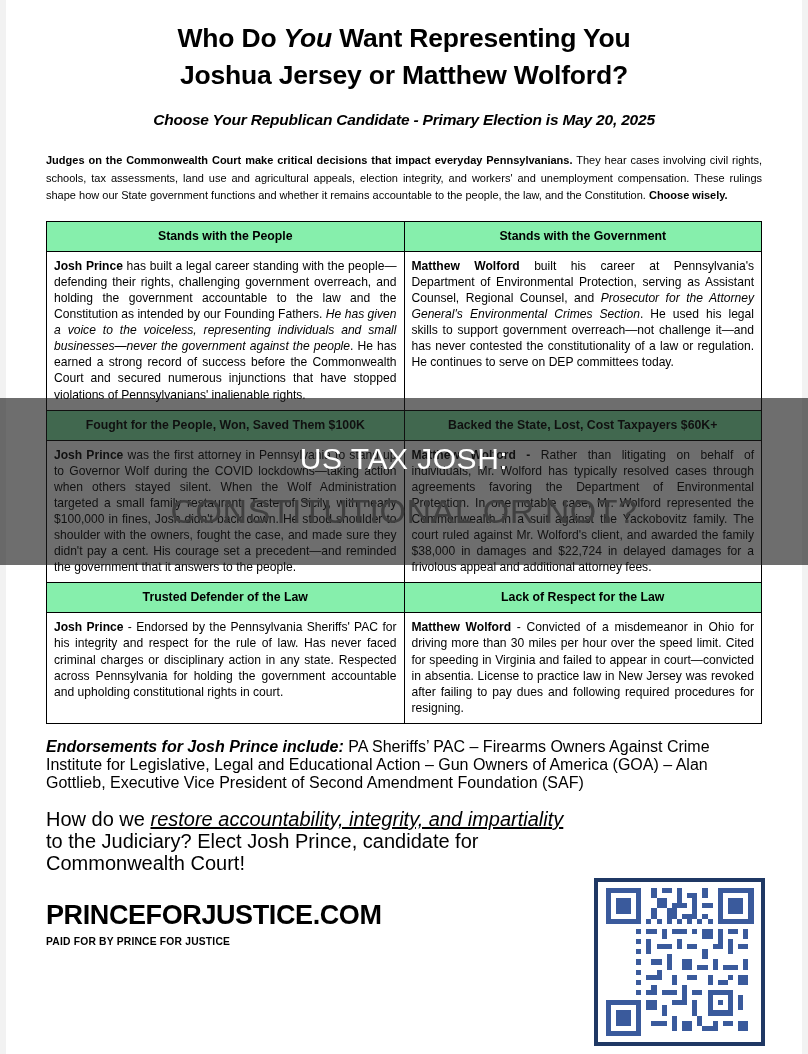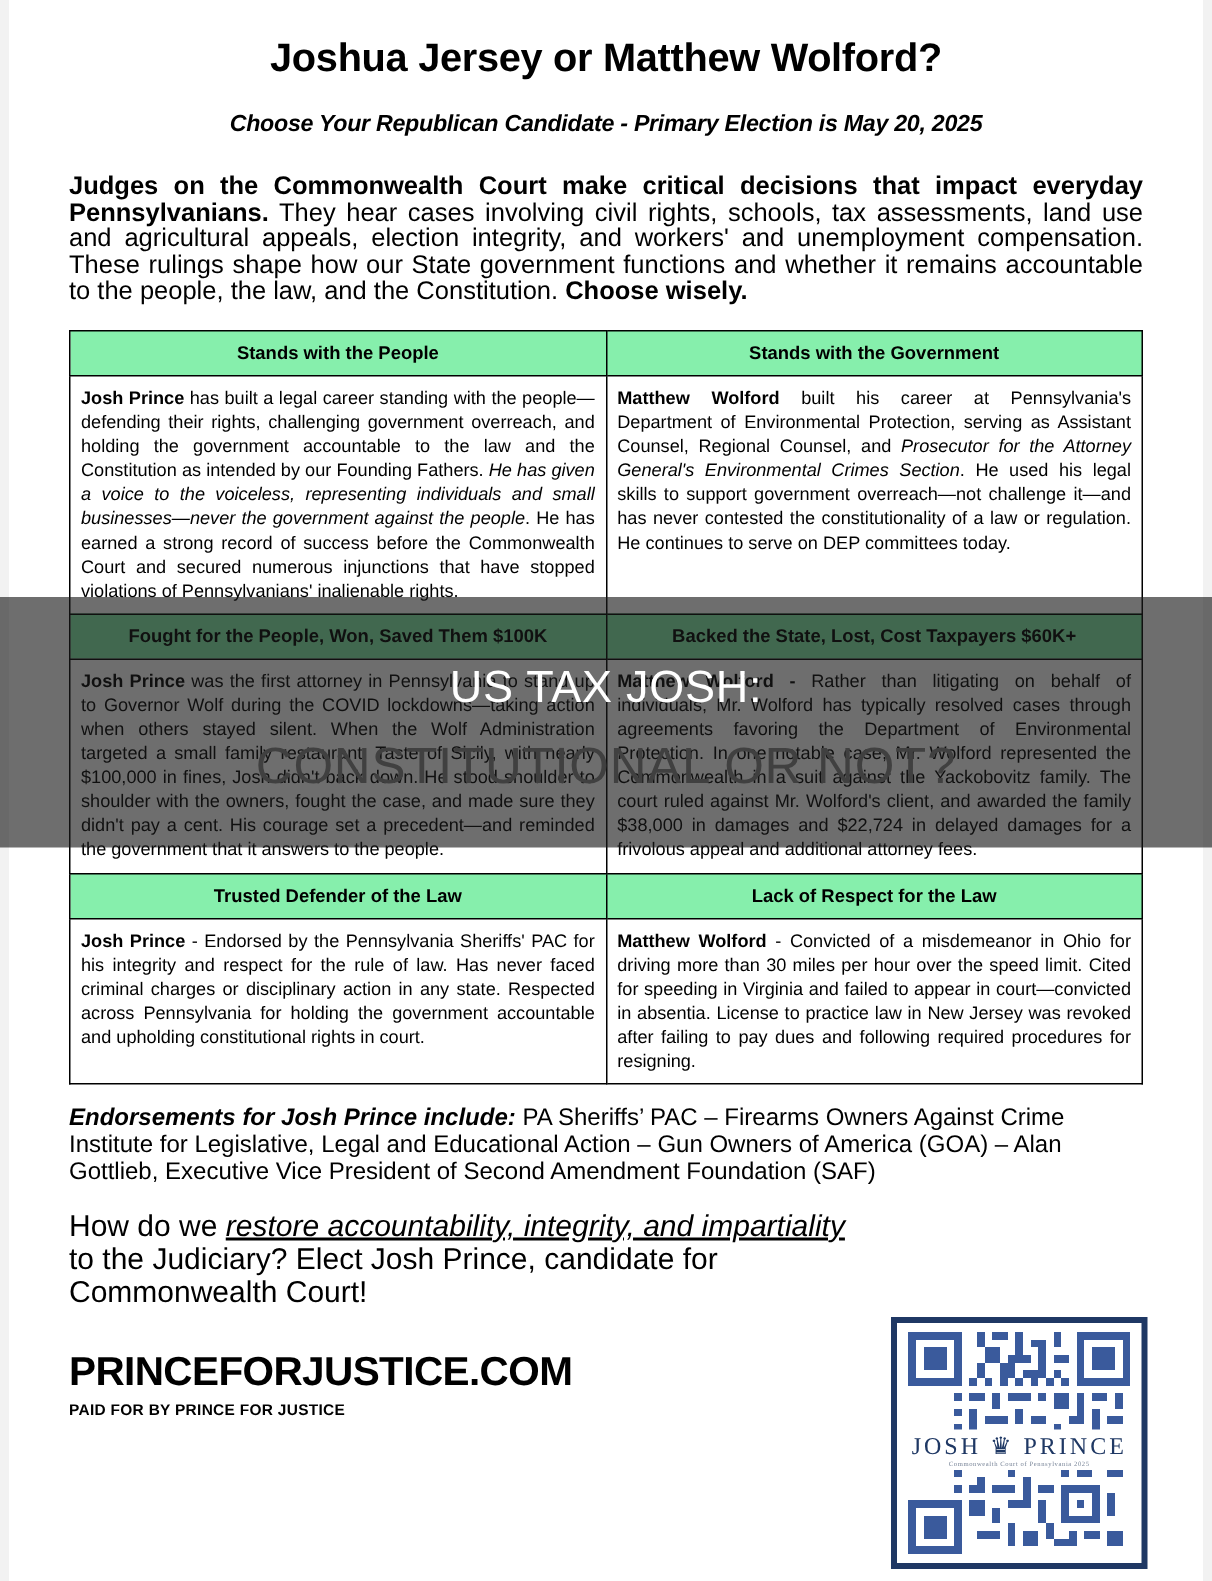--- a/index.html
+++ b/index.html
@@ -45,21 +45,21 @@
     font-style: italic;
     font-size: 15.5px;
     line-height: 20px;
     padding-top: 16px;
     letter-spacing: -0.2px;
   }
 
   
   .intro {
     margin-top: 22px;
-    font-size: 17px;
+    font-size: 11px;
     line-height: 17.6px;
     text-align: justify;
     text-justify: inter-word;
   }
   .intro b { font-weight: bold; }
 
   
   table.compare {
     margin-top: 16px;
     width: 100%;
@@ -191,20 +191,21 @@
 </head>
 <body>
 
 <div class="page">
   <div class="edge-left"></div>
   <div class="edge-right"></div>
 
   <div class="content">
 
     <div class="headline">
+      <div><span>Who Do </span><span class="em">You</span><span> Want Representing You</span></div>
       <div>Joshua Jersey or Matthew Wolford?</div>
     </div>
     <div class="subhead">Choose Your Republican Candidate - Primary Election is May 20, 2025</div>
 
     <p class="intro"><b>Judges on the Commonwealth Court make critical decisions that impact everyday Pennsylvanians.</b><span> They hear cases involving civil rights, schools, tax assessments, land use and agricultural appeals, election integrity, and workers' and unemployment compensation. These rulings shape how our State government functions and whether it remains accountable to the people, the law, and the Constitution. </span><b>Choose wisely.</b></p>
 
     <table class="compare">
       <tbody>
         <tr>
           <td class="hdr">Stands with the People</td>
@@ -345,24 +346,20 @@
           <rect x="18" y="25" width="1" height="2"></rect>
             <rect x="19" y="27" width="3" height="1"></rect>
           <rect x="21" y="26" width="1" height="1"></rect>
             <rect x="23" y="26" width="2" height="1"></rect>
           <rect x="26" y="26" width="2" height="2"></rect>
             <rect x="10" y="16" width="1" height="1"></rect>
           <rect x="24" y="17" width="1" height="1"></rect>
             <rect x="8" y="20" width="1" height="1"></rect>
         </g>
       </svg>
-      <div class="qr-label">
-        <div class="name">JOSH ♛ PRINCE</div>
-        <div class="tag">Commonwealth Court of Pennsylvania 2025</div>
-      </div>
     </div>
   </div>
 
   <div class="overlay">
     <div class="overlay-line1">US TAX JOSH:</div>
     <div class="overlay-line2">CONSTITUTIONAL OR NOT?</div>
   </div>
 </div>
 
 </body></html>

